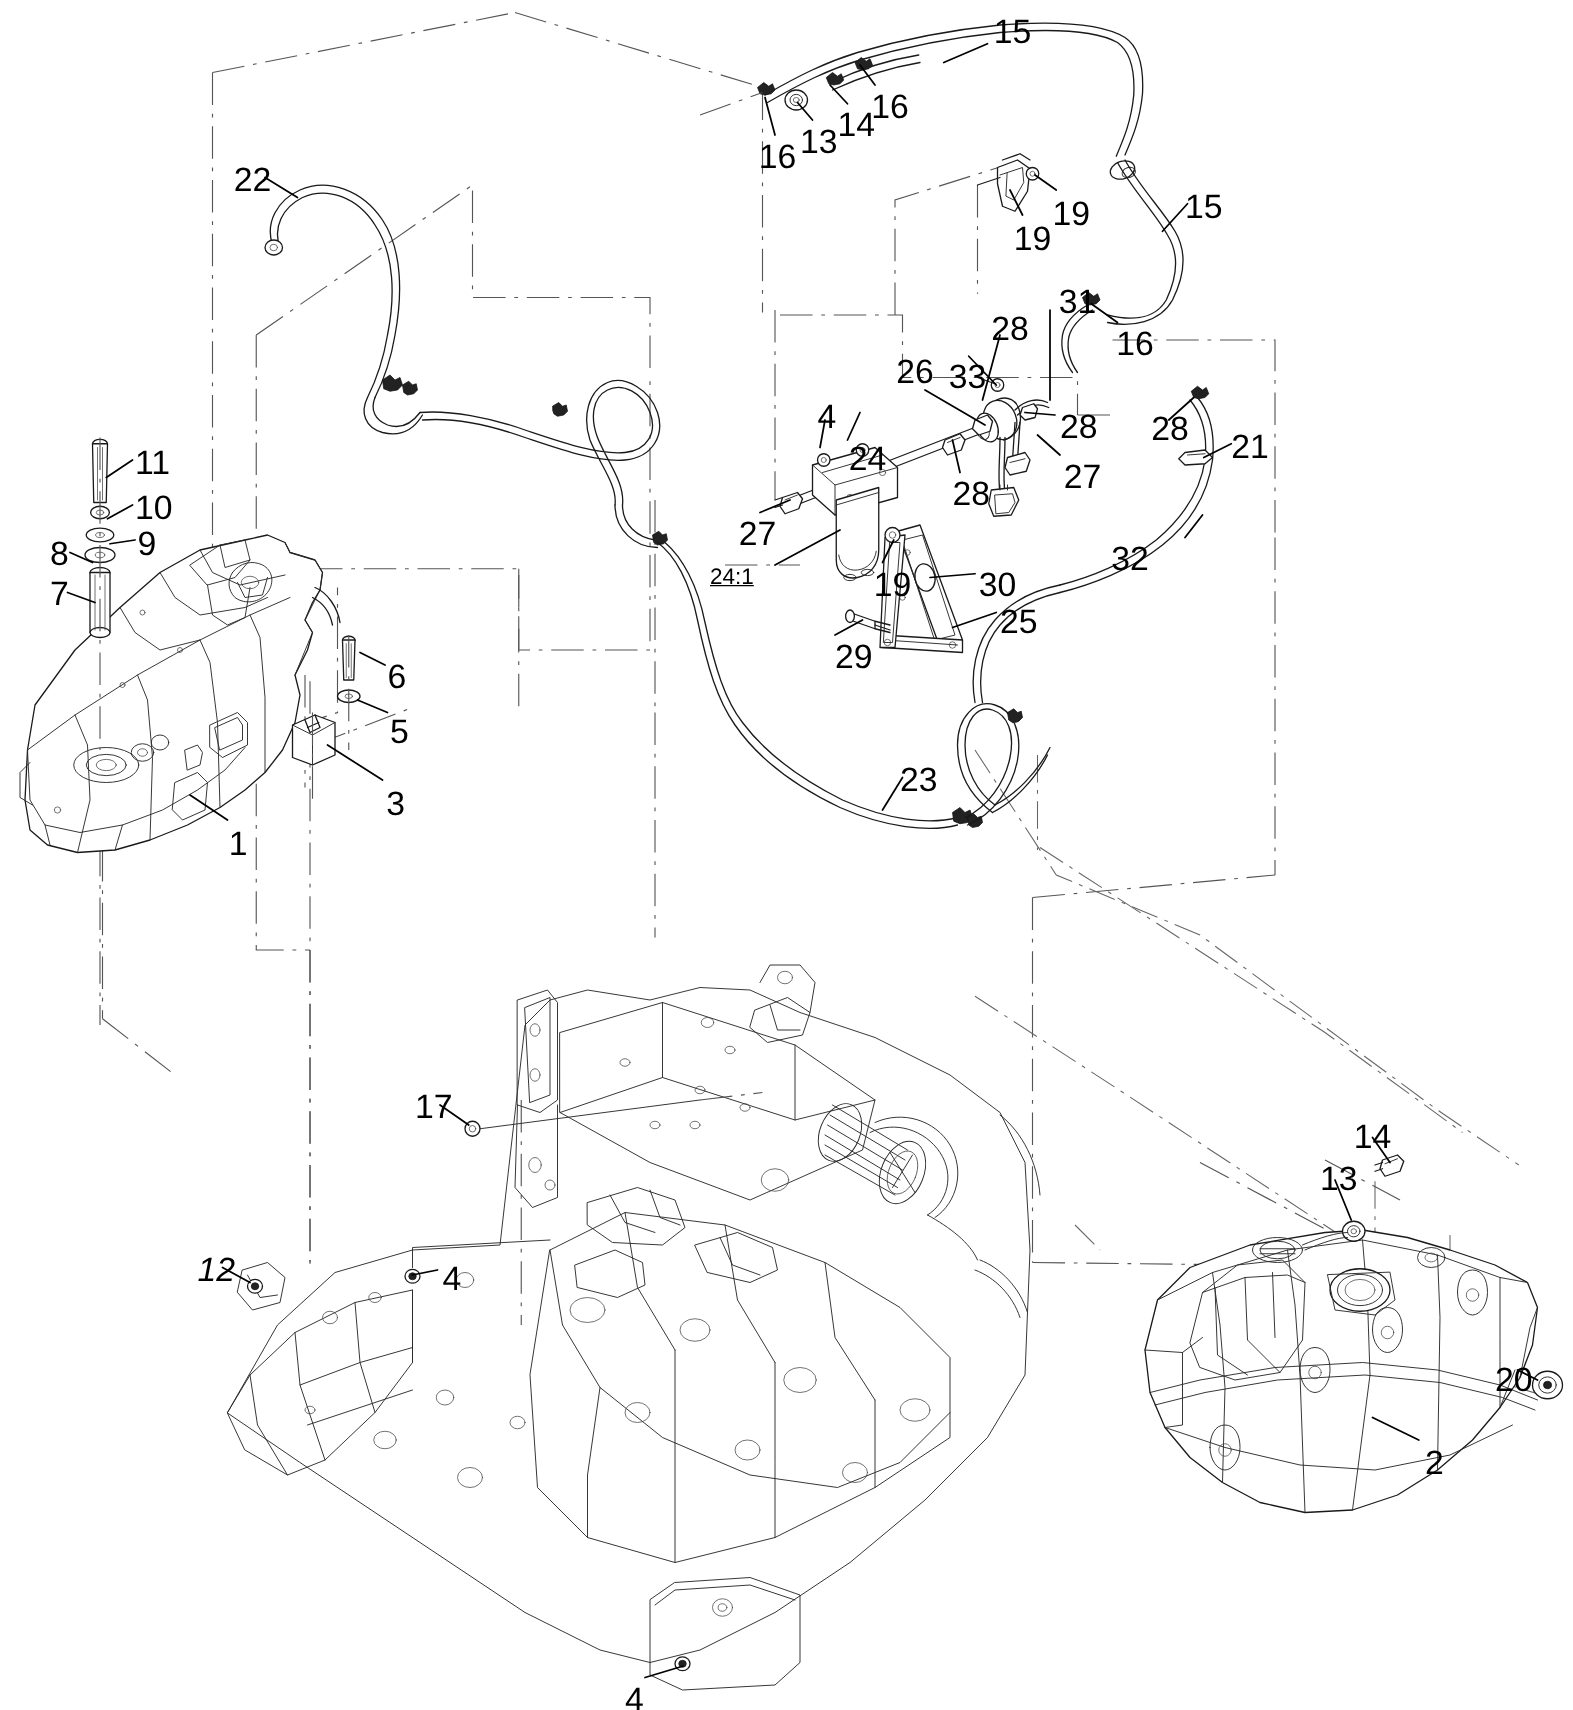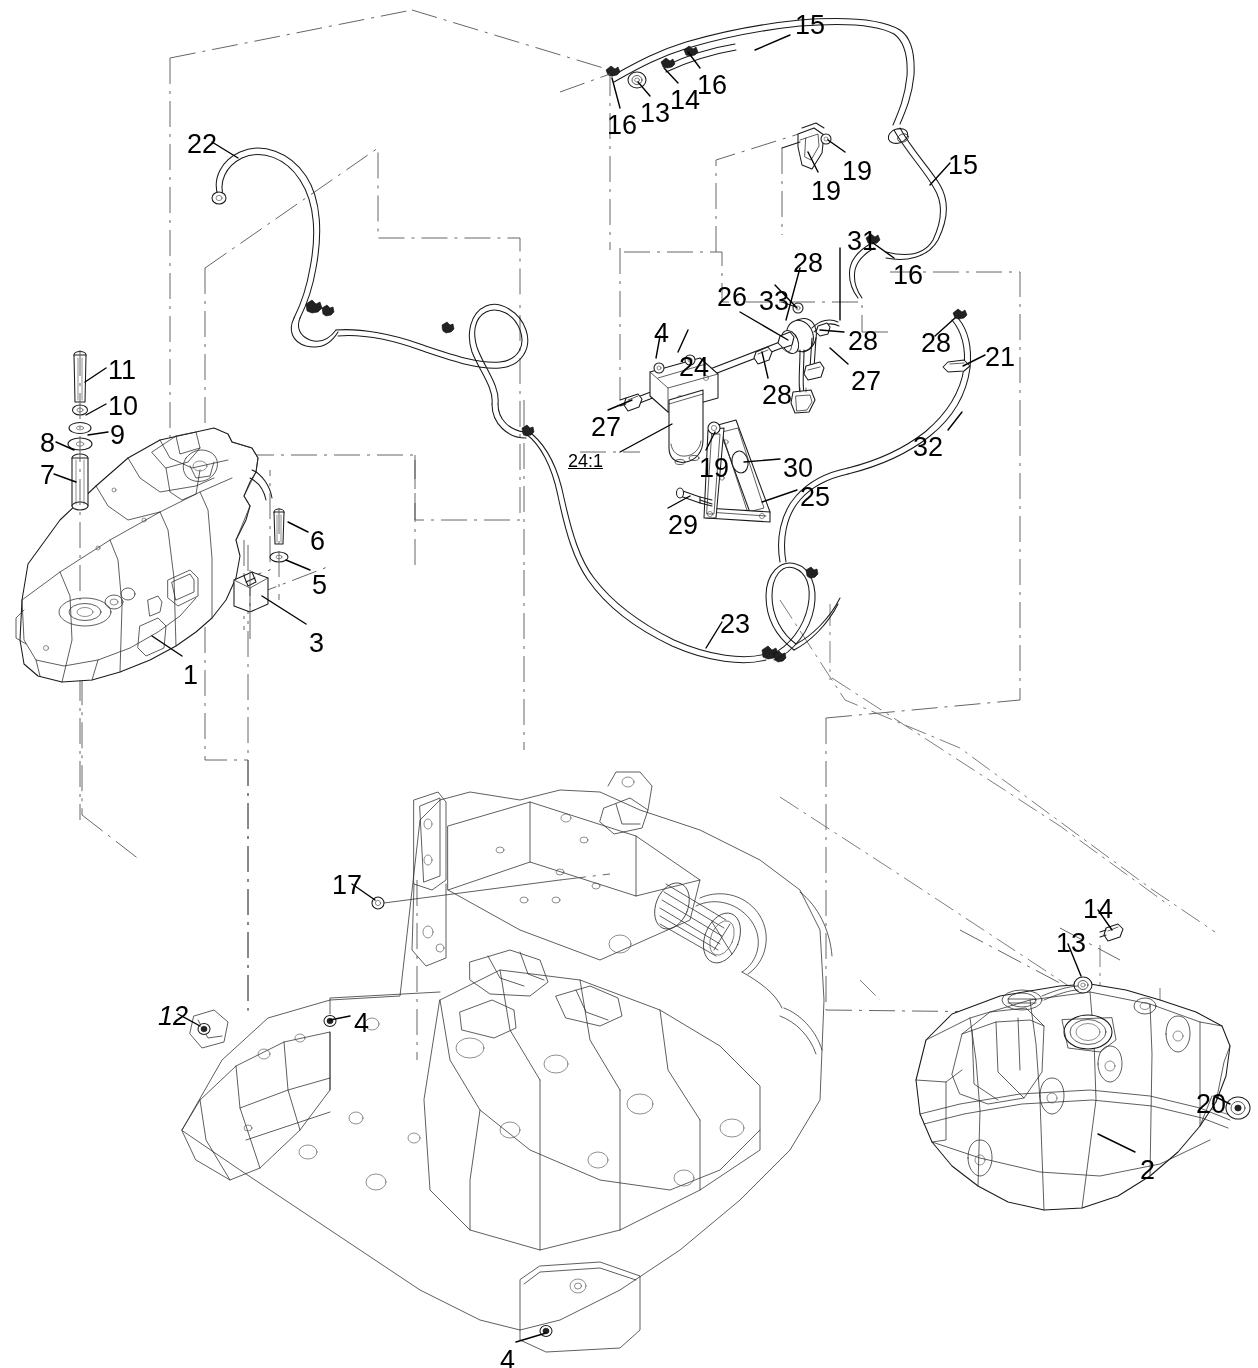--- a/index.html
+++ b/index.html
@@ -659,21 +659,21 @@
       <div class="callout-label" style="left: 759px; top: 268px; margin-top: 20px;">33</div>
       <div class="callout-label" style="left: 717px; top: 284px;">26</div>
       <div class="callout-label" style="left: 848px; top: 328px;">28</div>
       <div class="callout-label" style="left: 679px; top: 314px; margin-top: 40px;">24</div>
       <div class="callout-label" style="left: 654px; top: 320px;">4</div>
       <div class="callout-label" style="left: 921px; top: 330px;">28</div>
       <div class="callout-label" style="left: 985px; top: 344px;">21</div>
       <div class="callout-label" style="left: 851px; top: 368px;">27</div>
       <div class="callout-label" style="left: 762px; top: 382px;">28</div>
       <div class="callout-label" style="left: 591px; top: 414px;">27</div>
-      <div class="callout-label" style="left: 913px; top: 434px;">32</div>
+      <div class="callout-label" style="left: 889px; top: 434px;">32</div>
       <div class="callout-label small" style="left: 568px; top: 452px;">24:1</div>
       <div class="callout-label" style="left: 699px; top: 455px;">19</div>
       <div class="callout-label" style="left: 783px; top: 455px;">30</div>
       <div class="callout-label" style="left: 800px; top: 484px;">25</div>
       <div class="callout-label" style="left: 668px; top: 512px;">29</div>
       <div class="callout-label" style="left: 187px; top: 131px;">22</div>
       <div class="callout-label" style="left: 108px; top: 357px;">11</div>
       <div class="callout-label" style="left: 108px; top: 393px;">10</div>
       <div class="callout-label" style="left: 110px; top: 422px;">9</div>
       <div class="callout-label" style="left: 40px; top: 430px;">8</div>

